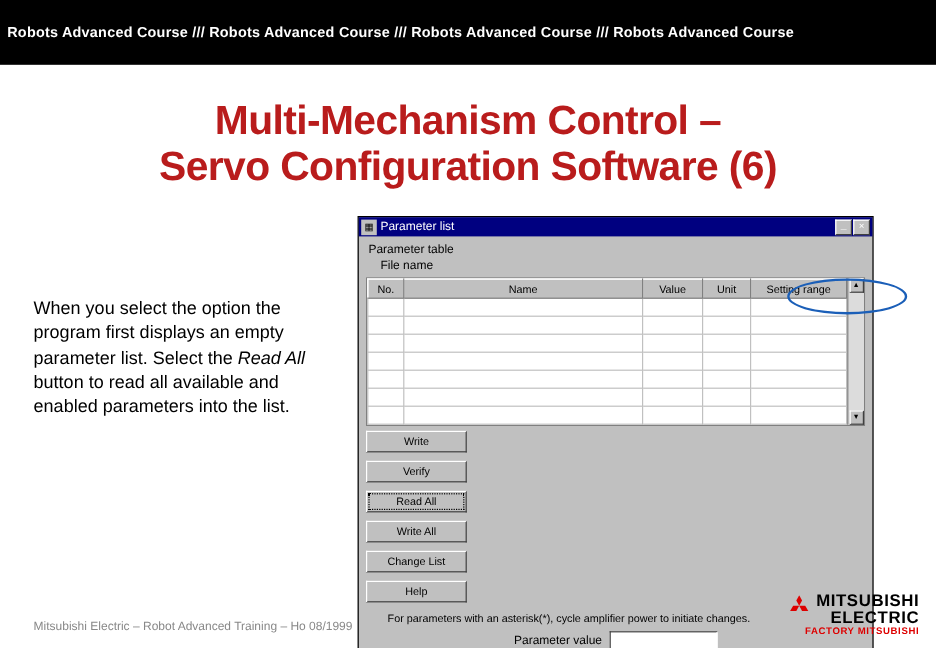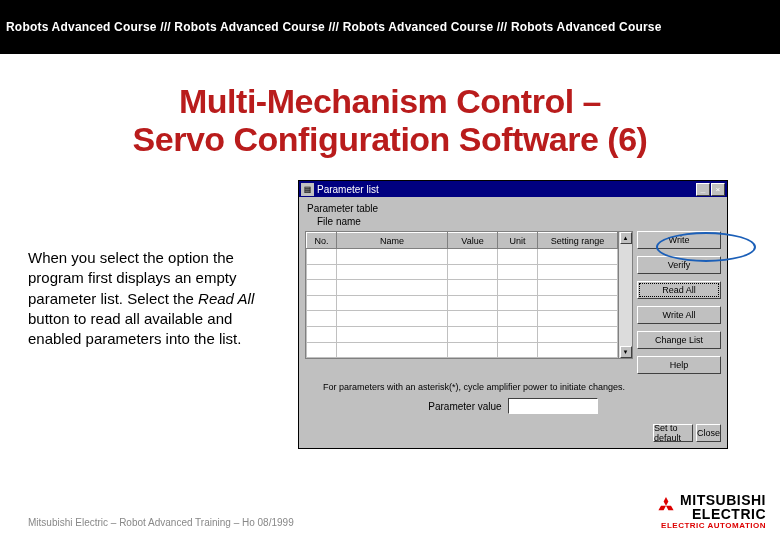--- a/index.html
+++ b/index.html
@@ -90,20 +90,21 @@
   .section-label { font-size: 10px; margin: 2px 0 1px 2px; }
   .filename-row {
     display: flex; align-items: center;
     margin: 2px 0 4px 12px; font-size: 10px;
   }
   .filename-row .fn-label { margin-right: 4px; }
   .filename-row .fn-value { }
   .table-area {
     display: flex;
     gap: 4px;
+    flex-direction: column;
   }
   .grid-wrap {
     flex: 1;
     border: 1px solid #808080;
     background: #fff;
     position: relative;
     height: 128px;
     display: flex;
   }
   table.param-grid {
@@ -371,14 +372,14 @@
         <polygon points="50,0 62,22 50,44 38,22" fill="#d00"></polygon>
         <polygon points="50,44 75,44 88,66 62,66" fill="#d00"></polygon>
         <polygon points="50,44 25,44 12,66 38,66" fill="#d00"></polygon>
       </svg>
     </span>
     <span class="mitsubishi-name">
       <span>MITSUBISHI</span><br>
       <span>ELECTRIC</span>
     </span>
   </div>
-  <div class="factory-auto">ELECTRIC AUTOMATION</div>
+  <div class="factory-auto">FACTORY MITSUBISHI</div>
 </div>
 
 </body></html>

